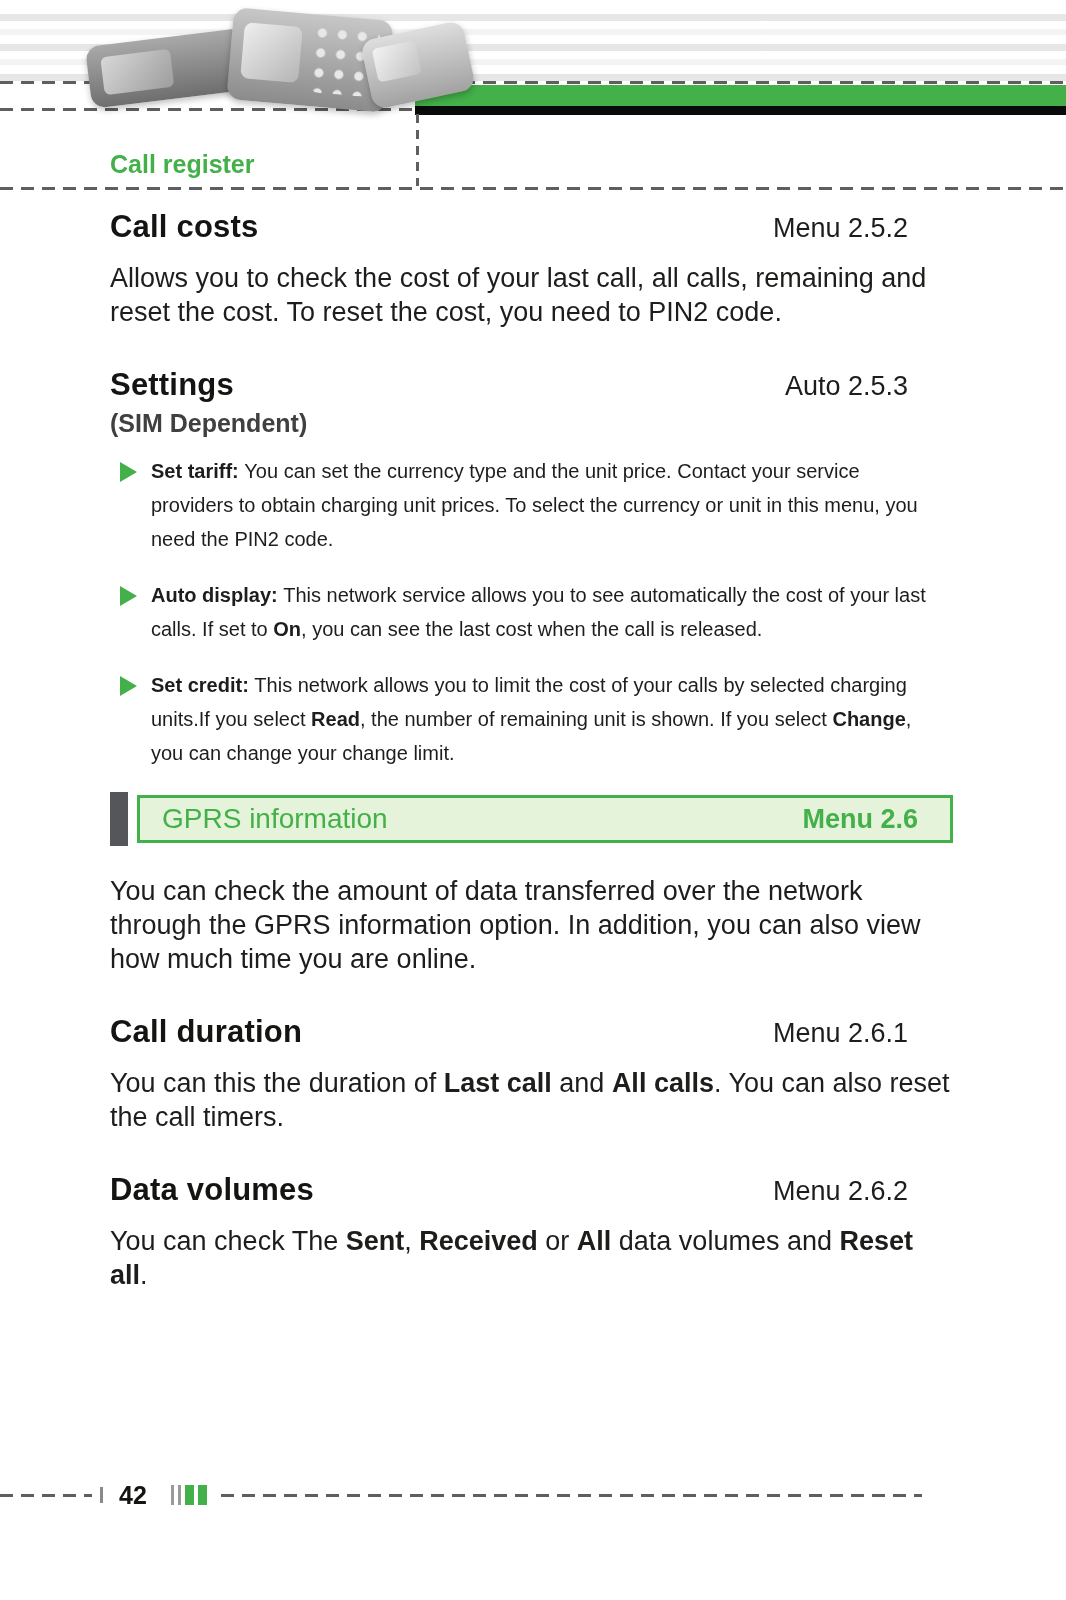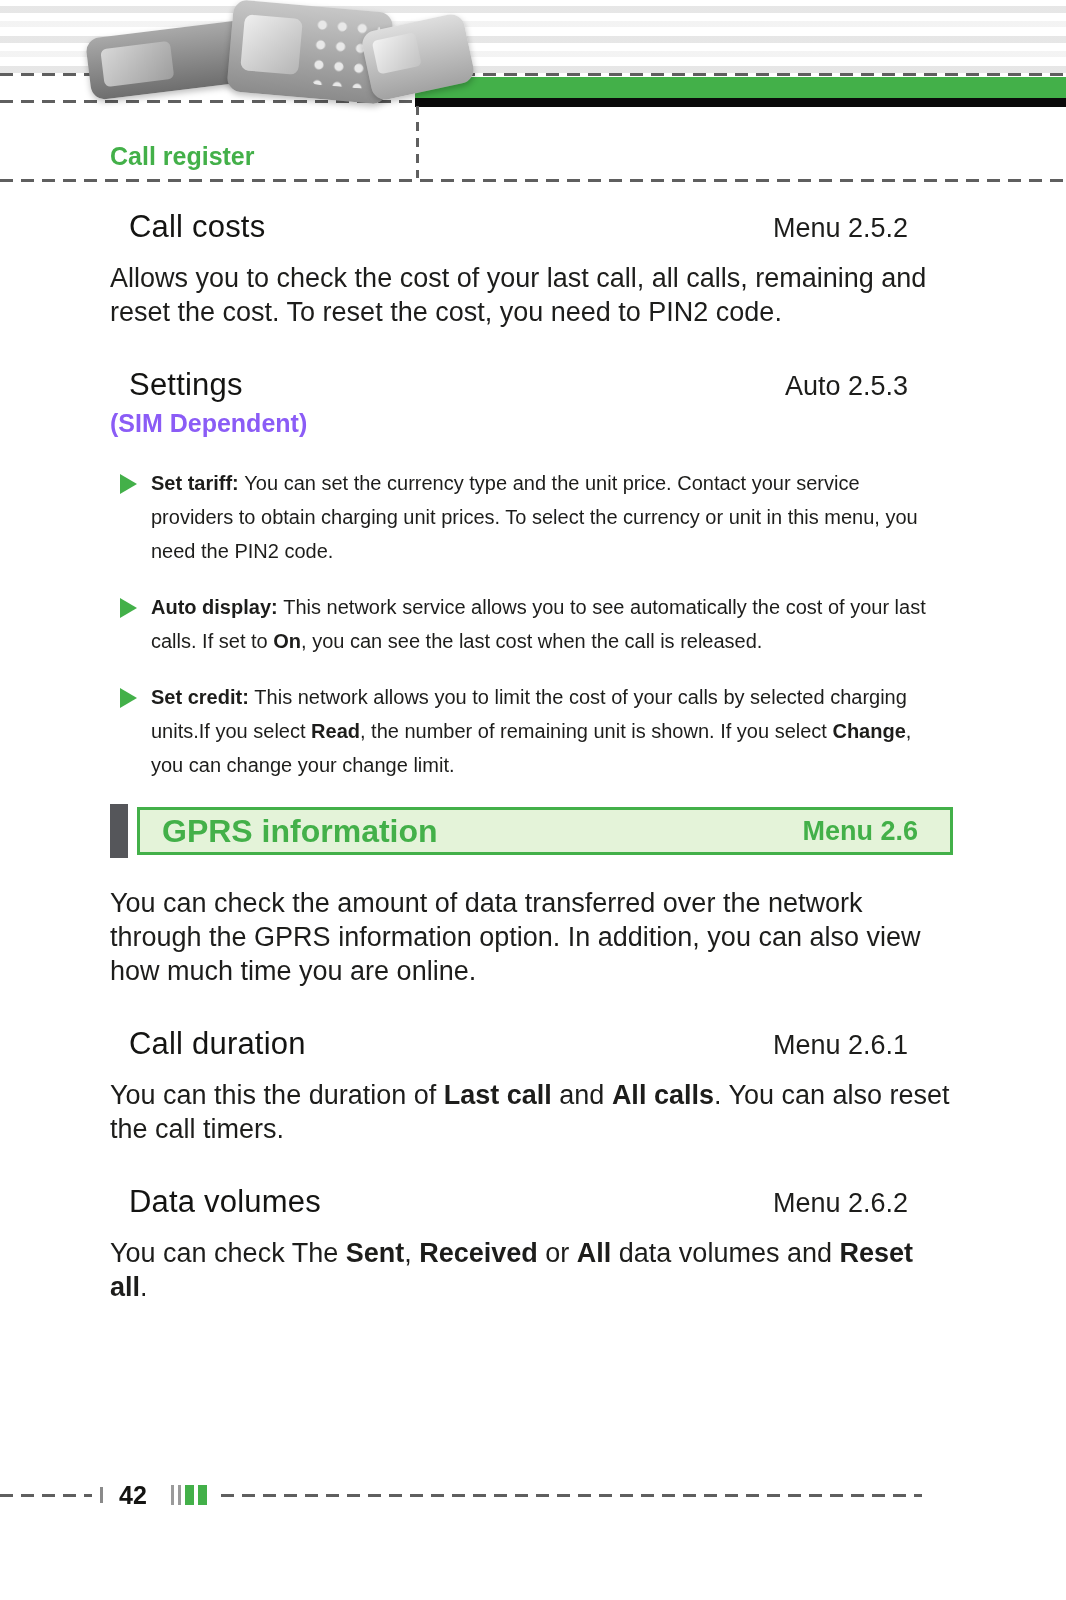--- a/index.html
+++ b/index.html
@@ -9,21 +9,21 @@
   .page {
     position: relative;
     width: 1066px;
     height: 1600px;
     margin: 0 auto;
     background: #ffffff;
     overflow: hidden;
   }
 
   
-  .hdr { position: absolute; top: 0; left: 0; width: 1066px; height: 183px; }
+  .hdr { position: absolute; top: 8px; left: 0; width: 1066px; height: 183px; }
 
   .streaks {
     position: absolute; top: 6px; left: 0; width: 1066px; height: 72px;
     background:
       repeating-linear-gradient(180deg,
         rgba(160,160,160,0.32) 0 7px,
         rgba(255,255,255,0) 7px 15px,
         rgba(190,190,190,0.22) 15px 21px,
         rgba(255,255,255,0) 21px 30px);
     opacity: .8;
@@ -63,27 +63,27 @@
 
   .section-label {
     position: absolute; left: 110px; top: 142px;
     font-size: 25px; font-weight: bold; color: var(--green, #43b049);
   }
 
   
   .content { position: absolute; top: 183px; left: 0; width: 1066px; padding: 26px 110px 0 110px; }
 
   .h-row { display: flex; justify-content: space-between; align-items: baseline; margin-bottom: 16px; }
-  .h-row h2 { font-size: 31px; font-weight: normal; color: #141412; letter-spacing: .2px; margin-left: 19px; }
+  .h-row h2 { font-size: 31px; font-weight: bold; color: #141412; letter-spacing: .2px; }
   .menu-ref { font-size: 27px; color: #1d1d1b; margin-right: 48px; }
 
   p.body { font-size: 27px; line-height: 34px; color: #1d1d1b; }
   .mb-lg { margin-bottom: 38px; }
 
-  .subtitle { font-size: 25px; font-weight: bold; margin: -10px 0 28px 0; color: #8b5cf6; }
+  .subtitle { font-size: 25px; font-weight: bold; margin: -10px 0 16px 0; color: #404040; }
 
   .bullet { display: flex; margin-bottom: 22px; }
   .bullet:last-of-type { margin-bottom: 6px; }
   .arrow {
     flex: 0 0 auto;
     width: 0; height: 0; margin: 8px 14px 0 10px;
     border-left: 17px solid var(--green, #43b049);
     border-top: 10px solid transparent;
     border-bottom: 10px solid transparent;
   }
@@ -93,21 +93,21 @@
   
   .banner { display: flex; align-items: center; margin: 16px 0 28px 0; width: 843px; }
   .banner-tab { width: 18px; height: 54px; background: #55565a; flex: 0 0 auto; }
   .banner-box {
     flex: 1; margin-left: 9px; height: 48px;
     background: var(--banner_bg, #e4f3d9);
     border: 3px solid var(--green, #43b049);
     display: flex; align-items: center; justify-content: space-between;
     padding: 0 32px 0 22px;
   }
-  .banner-title { font-size: 32px; font-weight: bold; color: var(--green, #43b049); text-align: center; }
+  .banner-title { font-size: 28px; font-weight: normal; color: var(--green, #43b049); text-align: center; }
   .banner-menu  { font-size: 27px; font-weight: bold; color: var(--green, #43b049); }
 
   
   .footer { position: absolute; left: 0; top: 1480px; width: 922px; height: 30px; display: flex; align-items: center; }
   .f-dash { height: 3px; background: repeating-linear-gradient(90deg, #5f5f5f 0 13px, transparent 13px 21px); }
   .f-dash-left { width: 92px; flex: 0 0 auto; }
   .f-dash-right { flex: 1; margin-left: 14px; }
   .f-tick { width: 3px; height: 16px; background: #8a8a8a; margin: 0 16px 0 8px; }
   .page-num { font-size: 25px; font-weight: bold; color: #141412; }
   .f-marks { display: flex; align-items: center; gap: 4px; margin-left: 24px; }

